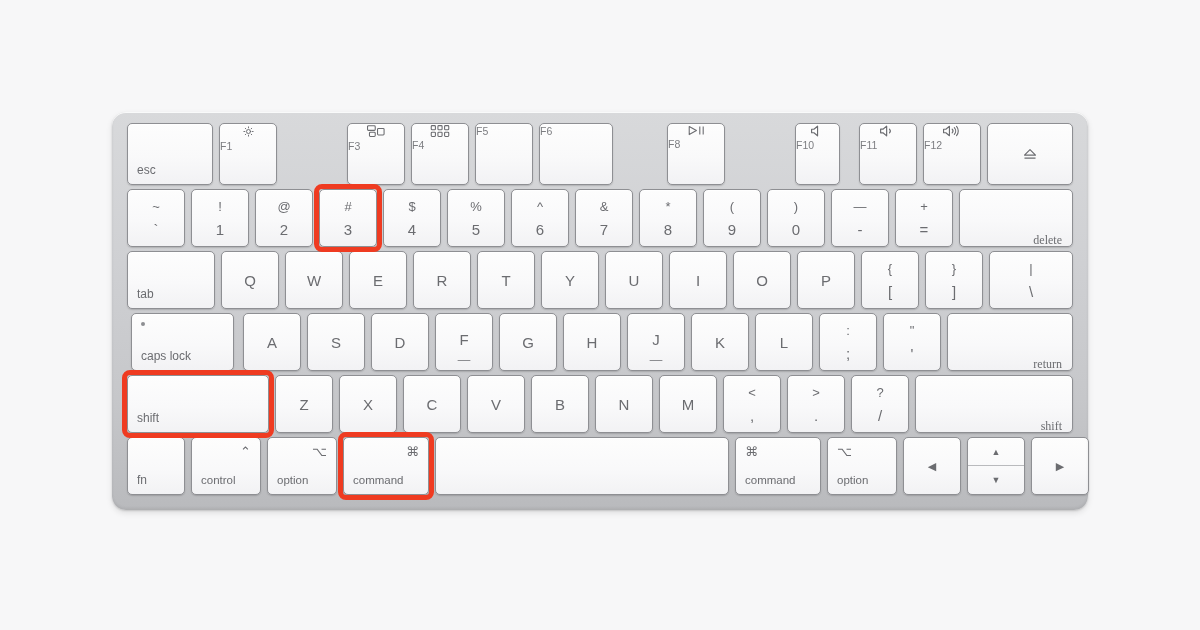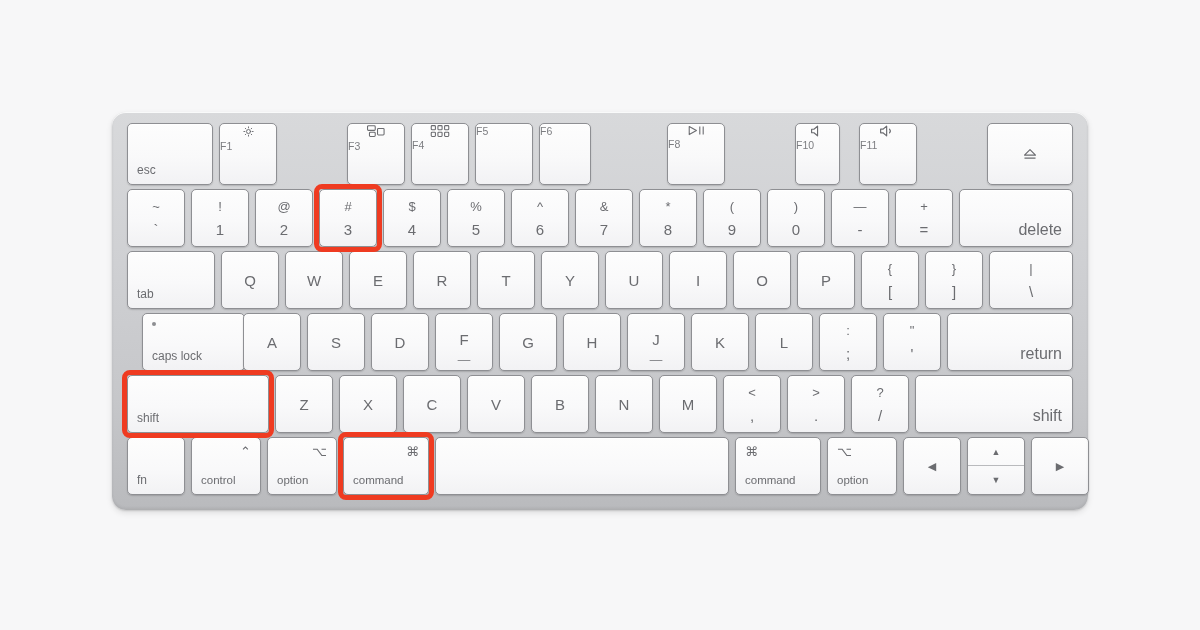--- a/index.html
+++ b/index.html
@@ -39,21 +39,21 @@
   .c-center .lbl{left:0;right:0;top:50%;transform:translateY(-50%);text-align:center;font-size:15px;}
   
   .c-dual .top{left:0;right:0;top:10px;text-align:center;font-size:13px;}
   .c-dual .bot{left:0;right:0;bottom:9px;text-align:center;font-size:15px;}
   
   .c-fn .ico{left:0;right:0;top:9px;text-align:center;height:16px;}
   .c-fn .bot{left:0;right:0;bottom:8px;text-align:right;font-size:10.5px;color:#7c7d81;}
   
   .c-bl .lbl{left:9px;bottom:8px;font-size:12px;}
   
-  .c-br .lbl{right:10px;bottom:8px;font-size:16px;}
+  .c-br .lbl{right:10px;bottom:0;font-size:12px;font-family:Liberation Serif, serif;}
   
   .c-mod .sym{right:9px;top:7px;font-size:13px;line-height:1;}
   .c-mod .bot{left:9px;bottom:8px;font-size:11.5px;}
   
   .c-modl .sym{left:9px;top:7px;font-size:13px;line-height:1;}
   .c-modl .bot{left:9px;bottom:8px;font-size:11.5px;}
   
   .c-glyph .lbl{left:0;right:0;top:50%;transform:translateY(-50%);text-align:center;font-size:11px;}
   .homebump{position:absolute;left:50%;transform:translateX(-50%);bottom:9px;width:13px;height:1.5px;background:#8d8e92;border-radius:1px;}
   .capsdot{position:absolute;left:9px;top:8px;width:4px;height:4px;border-radius:50%;background:#8d8e92;}
@@ -106,21 +106,21 @@
           <rect x="17.5" y="9.5" width="5" height="5" rx="1"></rect>
       </svg>
     </span>
     <span class="bot">F4</span>
   </div>
 
   <div class="key c-fn" style="left:363px;top:11px;width:58px;height:62px;">
     <span class="bot">F5</span>
   </div>
 
-  <div class="key c-fn" style="left:427px;top:11px;width:52px;height:62px;">
+  <div class="key c-fn" style="left:427px;top:11px;width:74px;height:62px;">
     <span class="bot">F6</span>
   </div>
 
 
   <div class="key c-fn" style="left:555px;top:11px;width:58px;height:62px;">
     <span class="ico">
       <svg width="22" height="13" viewBox="0 0 26 14" fill="none" stroke="#6b6c70" stroke-width="1.3" stroke-linejoin="round">
         <path d="M5 2.2 13.5 7 5 11.8z"></path>
           <path d="M17.5 2.4v9.2M21.5 2.4v9.2"></path>
       </svg>
@@ -141,20 +141,29 @@
   <div class="key c-fn" style="left:747px;top:11px;width:58px;height:62px;">
     <span class="ico">
       <svg width="18" height="14" viewBox="0 0 20 14" fill="none" stroke="#6b6c70" stroke-width="1.3" stroke-linejoin="round" stroke-linecap="round">
         <path d="M8.5 1.6 4.4 5H1.8v4h2.6l4.1 3.4z"></path>
         <path d="M11.6 4.9a3 3 0 0 1 0 4.2"></path>
       </svg>
     </span>
     <span class="bot">F11</span>
   </div>
 
+  <div class="key c-fn" style="left:811px;top:11px;width:58px;height:62px;">
+    <span class="ico">
+      <svg width="21" height="14" viewBox="0 0 24 14" fill="none" stroke="#6b6c70" stroke-width="1.3" stroke-linejoin="round" stroke-linecap="round">
+        <path d="M8.5 1.6 4.4 5H1.8v4h2.6l4.1 3.4z"></path>
+        <path d="M11.6 4.9a3 3 0 0 1 0 4.2M14.1 3.2a5.6 5.6 0 0 1 0 7.6M16.6 1.7a8 8 0 0 1 0 10.6"></path>
+      </svg>
+    </span>
+    <span class="bot">F12</span>
+  </div>
 
   <div class="key" style="left:875px;top:11px;width:86px;height:62px;">
     <span style="position:absolute;left:0;right:0;top:50%;transform:translateY(-50%);text-align:center;">
       <svg width="16" height="13" viewBox="0 0 18 14" fill="none" stroke="#6b6c70" stroke-width="1.3" stroke-linejoin="round">
         <path d="M9 2 15.2 8.2H2.8z"></path>
           <path d="M2.8 11.6h12.4"></path>
       </svg>
     </span>
   </div>
 
@@ -255,21 +264,21 @@
   </div>
   <div class="key c-dual" style="left:813px;top:139px;width:58px;height:58px;">
     <span class="lbl top">}</span>
     <span class="lbl bot">]</span>
   </div>
   <div class="key c-dual" style="left:877px;top:139px;width:84px;height:58px;">
     <span class="lbl top">|</span>
     <span class="lbl bot">\</span>
   </div>
 
-  <div class="key c-bl" style="left:30px;top:201px;width:103px;height:58px;">
+  <div class="key c-bl" style="left:19px;top:201px;width:103px;height:58px;">
     <span class="capsdot"></span>
     <span class="lbl">caps lock</span>
   </div>
   <div class="key c-center" style="left:131px;top:201px;width:58px;height:58px;">
       <span class="lbl">A</span>
     </div>
   <div class="key c-center" style="left:195px;top:201px;width:58px;height:58px;">
       <span class="lbl">S</span>
     </div>
   <div class="key c-center" style="left:259px;top:201px;width:58px;height:58px;">

